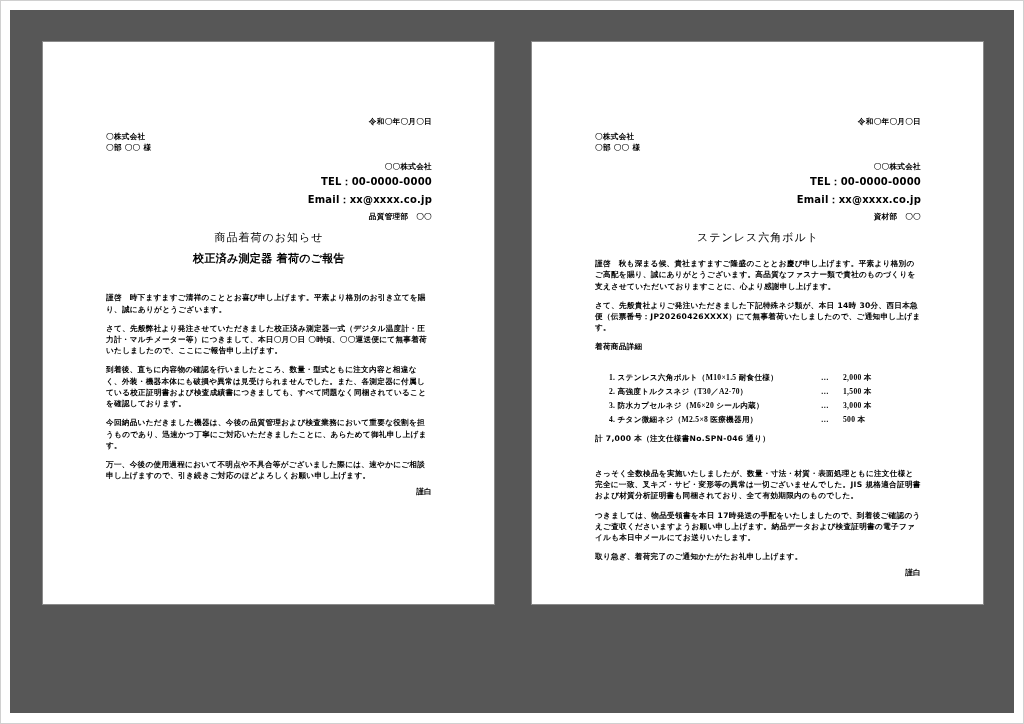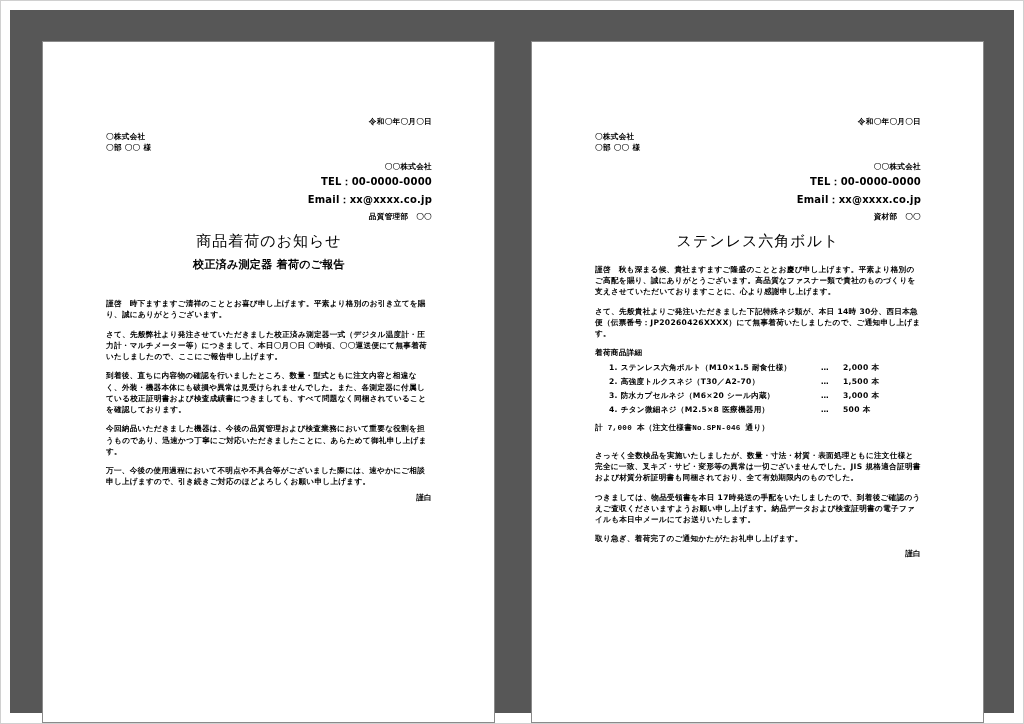--- a/index.html
+++ b/index.html
@@ -1,40 +1,40 @@
 <!DOCTYPE html>
 <html><head>
 <meta charset="utf-8">
 <style>
   * { margin:0; padding:0; box-sizing:border-box; }
   html, body { width:1024px; height:724px; background:#ffffff; overflow:hidden; }
   body { position:relative; font-family:"DejaVu Sans", sans-serif; color:#000; }
   .outer { position:absolute; left:0; top:0; width:1024px; height:724px; border:1px solid #d0d0d0; background:#fff; }
   .frame { position:absolute; left:10px; top:10px; width:1004px; height:703px; background:#575757; }
-  .page { position:absolute; top:42px; width:451px; height:680px; background:#fff; box-shadow:0 0 0 1px #8a8a8a; }
+  .page { position:absolute; top:42px; width:451px; height:562px; background:#fff; box-shadow:0 0 0 1px #8a8a8a; }
   .page.left { left:43px; }
   .page.right { left:532px; }
   .content { position:absolute; left:63px; right:62px; top:74px; font-size:7.6px; line-height:1.48; font-weight:bold; letter-spacing:0.3px; }
   .date { text-align:right; margin-bottom:4px; }
   .recipient { text-align:left; }
   .sender { text-align:right; margin-top:7px; }
   .sender div { margin-bottom:3px; }
   .sender .tel, .sender .email { font-size:10px; letter-spacing:0.2px; }
-  .title { text-align:center; font-size:15px; font-weight:normal; margin-top:8px; letter-spacing:1px; font-family:"DejaVu Serif", serif; }
+  .title { text-align:center; font-size:11px; font-weight:normal; margin-top:8px; letter-spacing:1px; font-family:"DejaVu Serif", serif; }
   .subtitle { text-align:center; font-size:11px; margin-top:5px; }
   .body { margin-top:25px; }
   .body p { margin-bottom:8px; }
   .closing { text-align:right; margin-top:-4px; }
   .section-head { margin-top:2px; }
-  .items { margin-left:14px; margin-top:2px; }
+  .items { margin-left:14px; margin-top:18px;font-family:Liberation Serif, serif; }
   .item { display:flex; height:14px; align-items:center; }
   .item .name { width:212px; }
   .item .dots { width:22px; }
   .item .qty { width:50px; }
-  .total { margin-top:6px; margin-bottom:16px;font-family:Liberation Mono, monospace; }
+  .total { margin-top:6px; margin-bottom:24px; }
 </style>
 </head>
 <body>
 
 <div class="outer"></div>
 <div class="frame"></div>
 
 <div class="page left">
   <div class="content">
     <div class="date">令和〇年〇月〇日</div>

